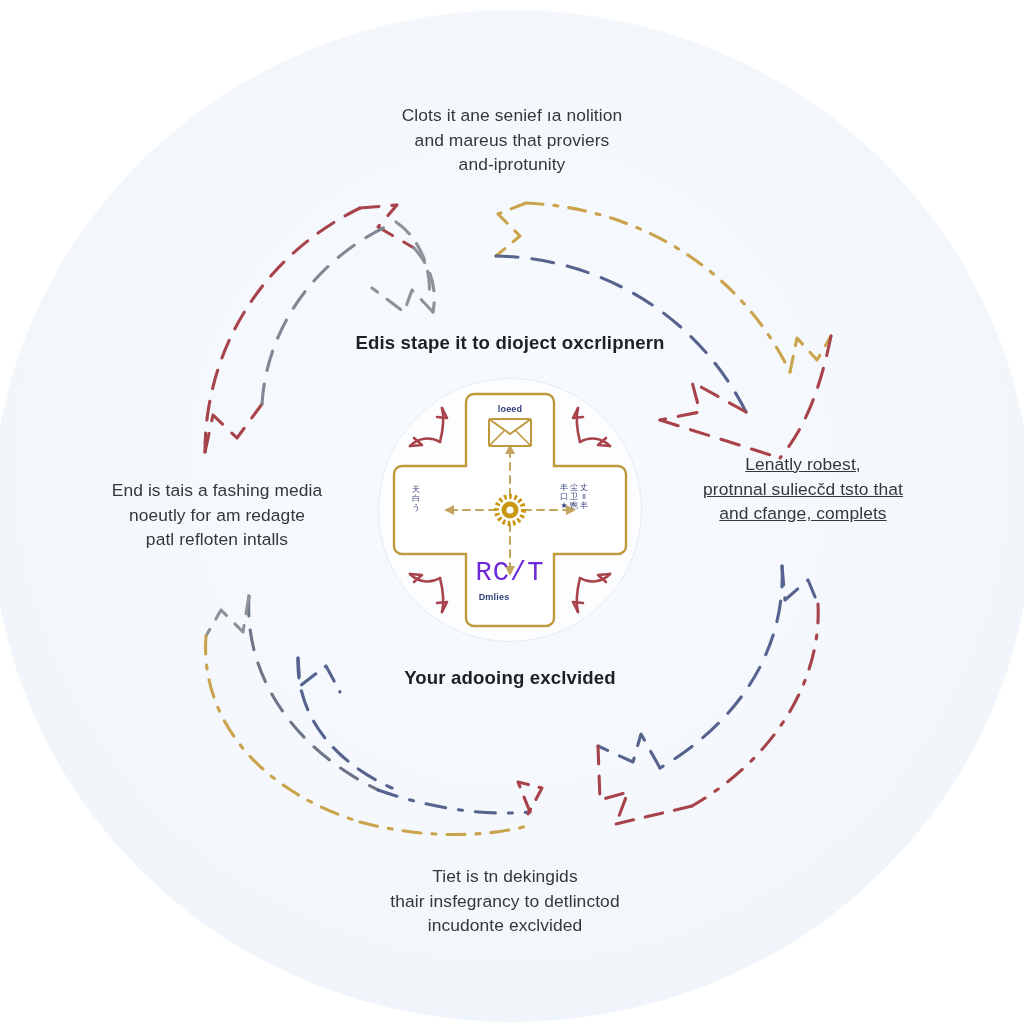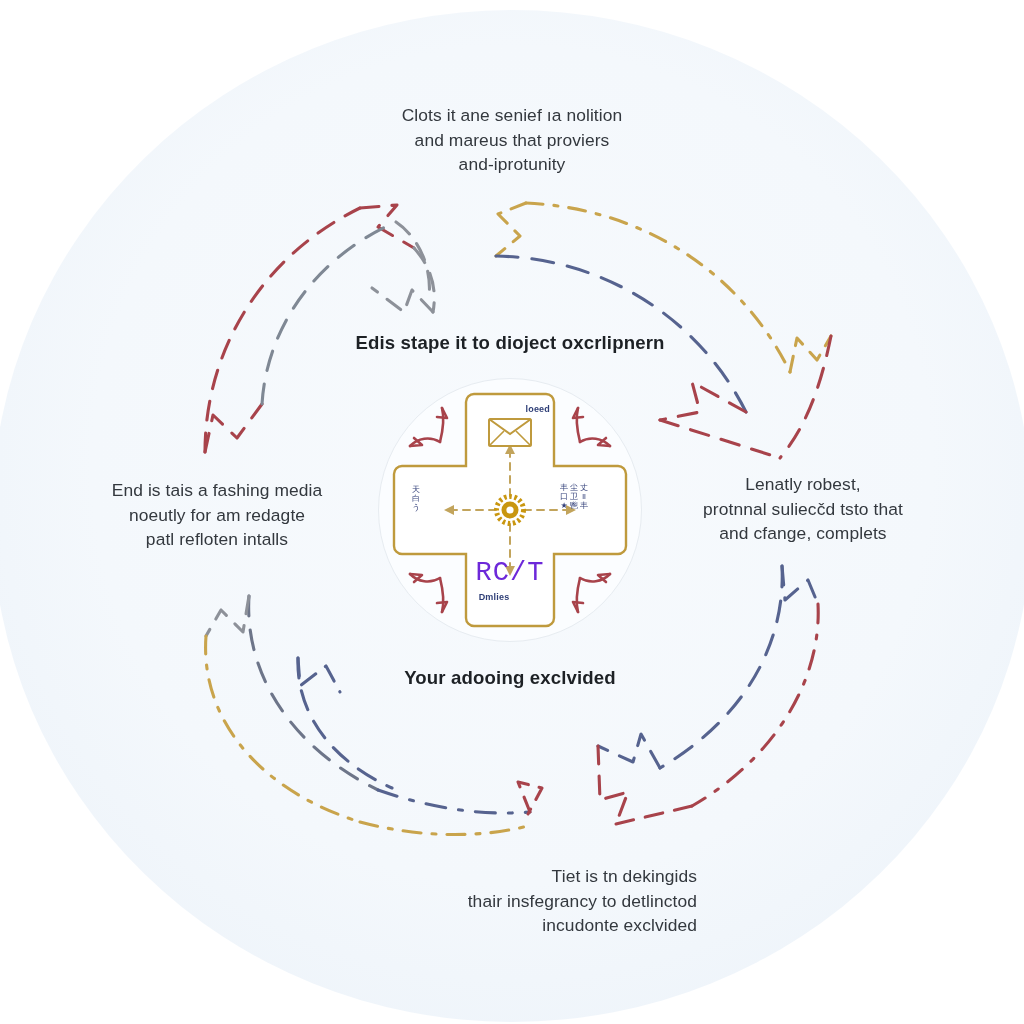--- a/index.html
+++ b/index.html
@@ -52,23 +52,23 @@
   }
   .txt.head {
     font-size: 18.6px;
     font-weight: 700;
     color: #1d2125;
     letter-spacing: .15px;
   }
   #t-top    { left: 334px; top: 103px;  width: 356px; }
   #t-ul     { left: 330px; top: 330px;  width: 360px; }
   #t-left   { left: 84px;  top: 478px;  width: 266px; }
-  #t-right  { left: 678px; top: 472px;  width: 250px; }
+  #t-right  { left: 678px; top: 452px;  width: 250px; text-decoration: underline; }
   #t-bl     { left: 330px; top: 665px;  width: 360px; }
-  #t-bottom { left: 367px; top: 864px;  width: 330px; text-align: right; }
+  #t-bottom { left: 340px; top: 864px;  width: 330px; }
 
   
   .emblem {
     position: absolute;
     left: 378px;
     top: 378px;
     width: 264px;
     height: 264px;
   }
   .emblem-disc {
@@ -81,21 +81,21 @@
   .cross-svg { position: absolute; inset: 0; }
   .arm-label {
     position: absolute;
     text-align: center;
     color: #2f3f77;
     font-size: 9px;
     font-weight: 600;
     letter-spacing: .2px;
     line-height: 1;
   }
-  #arm-top-label    { left: 92px; top: 27px;  width: 80px; text-align: right; }
+  #arm-top-label    { left: 92px; top: 27px;  width: 80px; }
   #arm-bottom-label { left: 76px; top: 215px; width: 80px; }
   #arm-bottom-mark {
     position: absolute;
     left: 92px; top: 180px; width: 80px;
     text-align: center;
     color: #6d28d9;
     font-size: 27px;
     font-weight: 400;
     letter-spacing: 1px;
     font-family: Liberation Mono, monospace;

